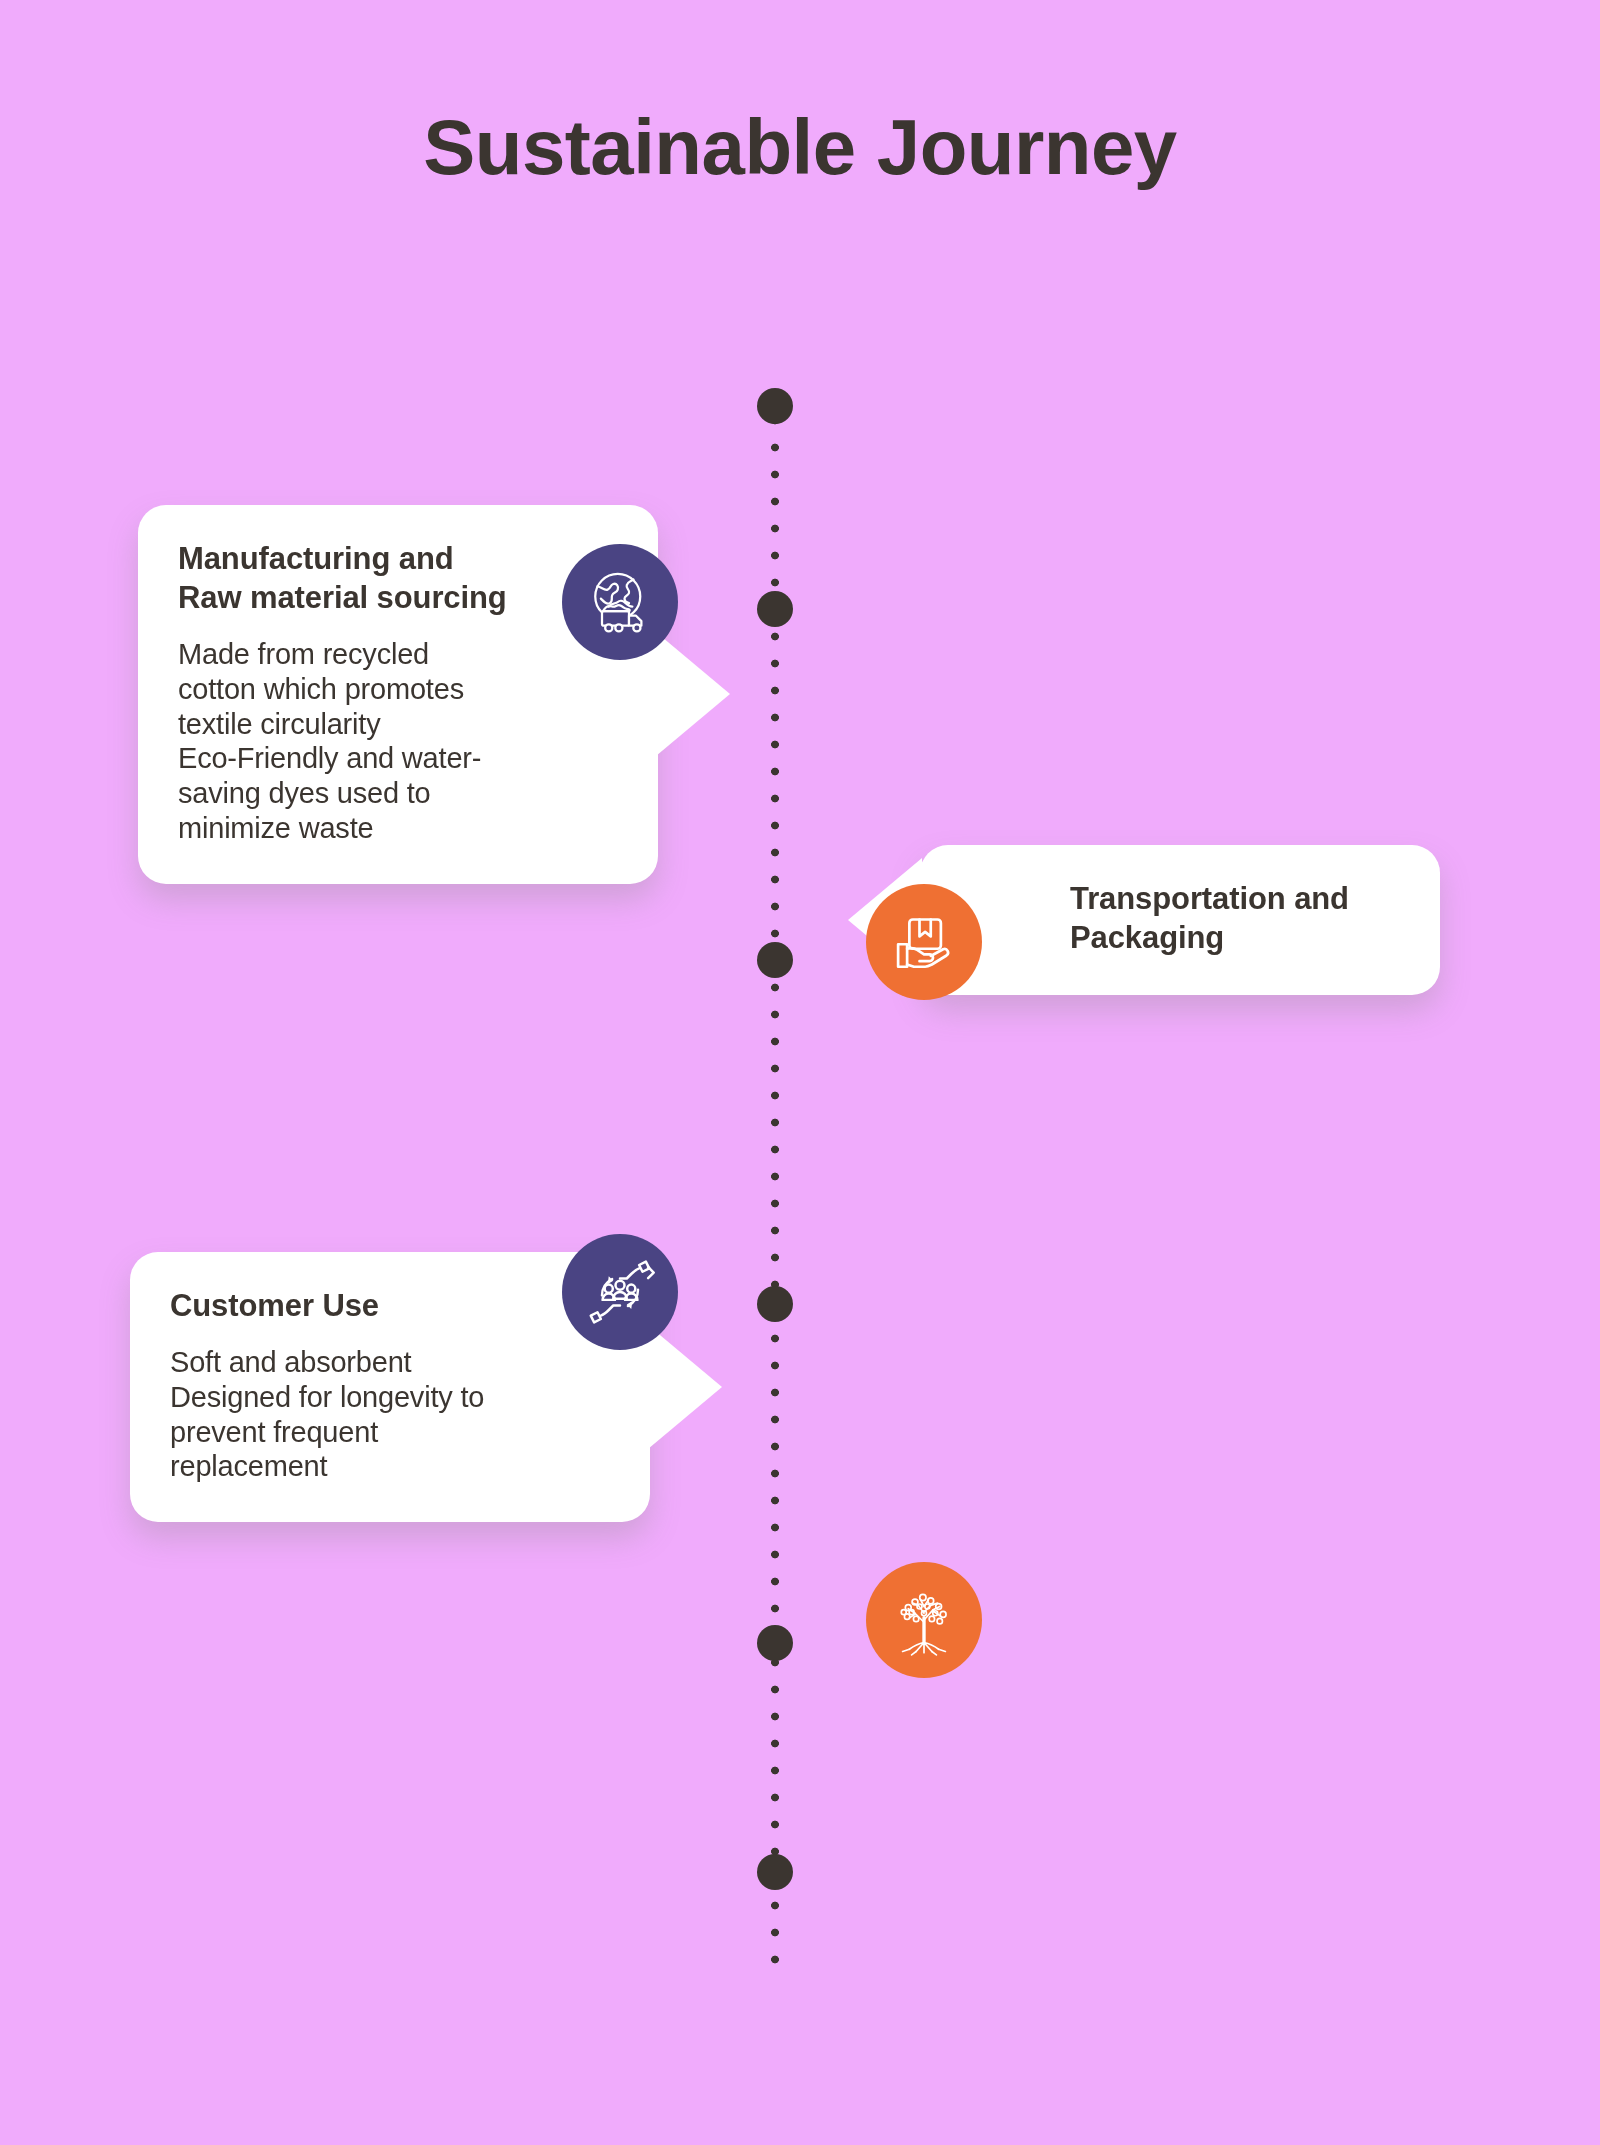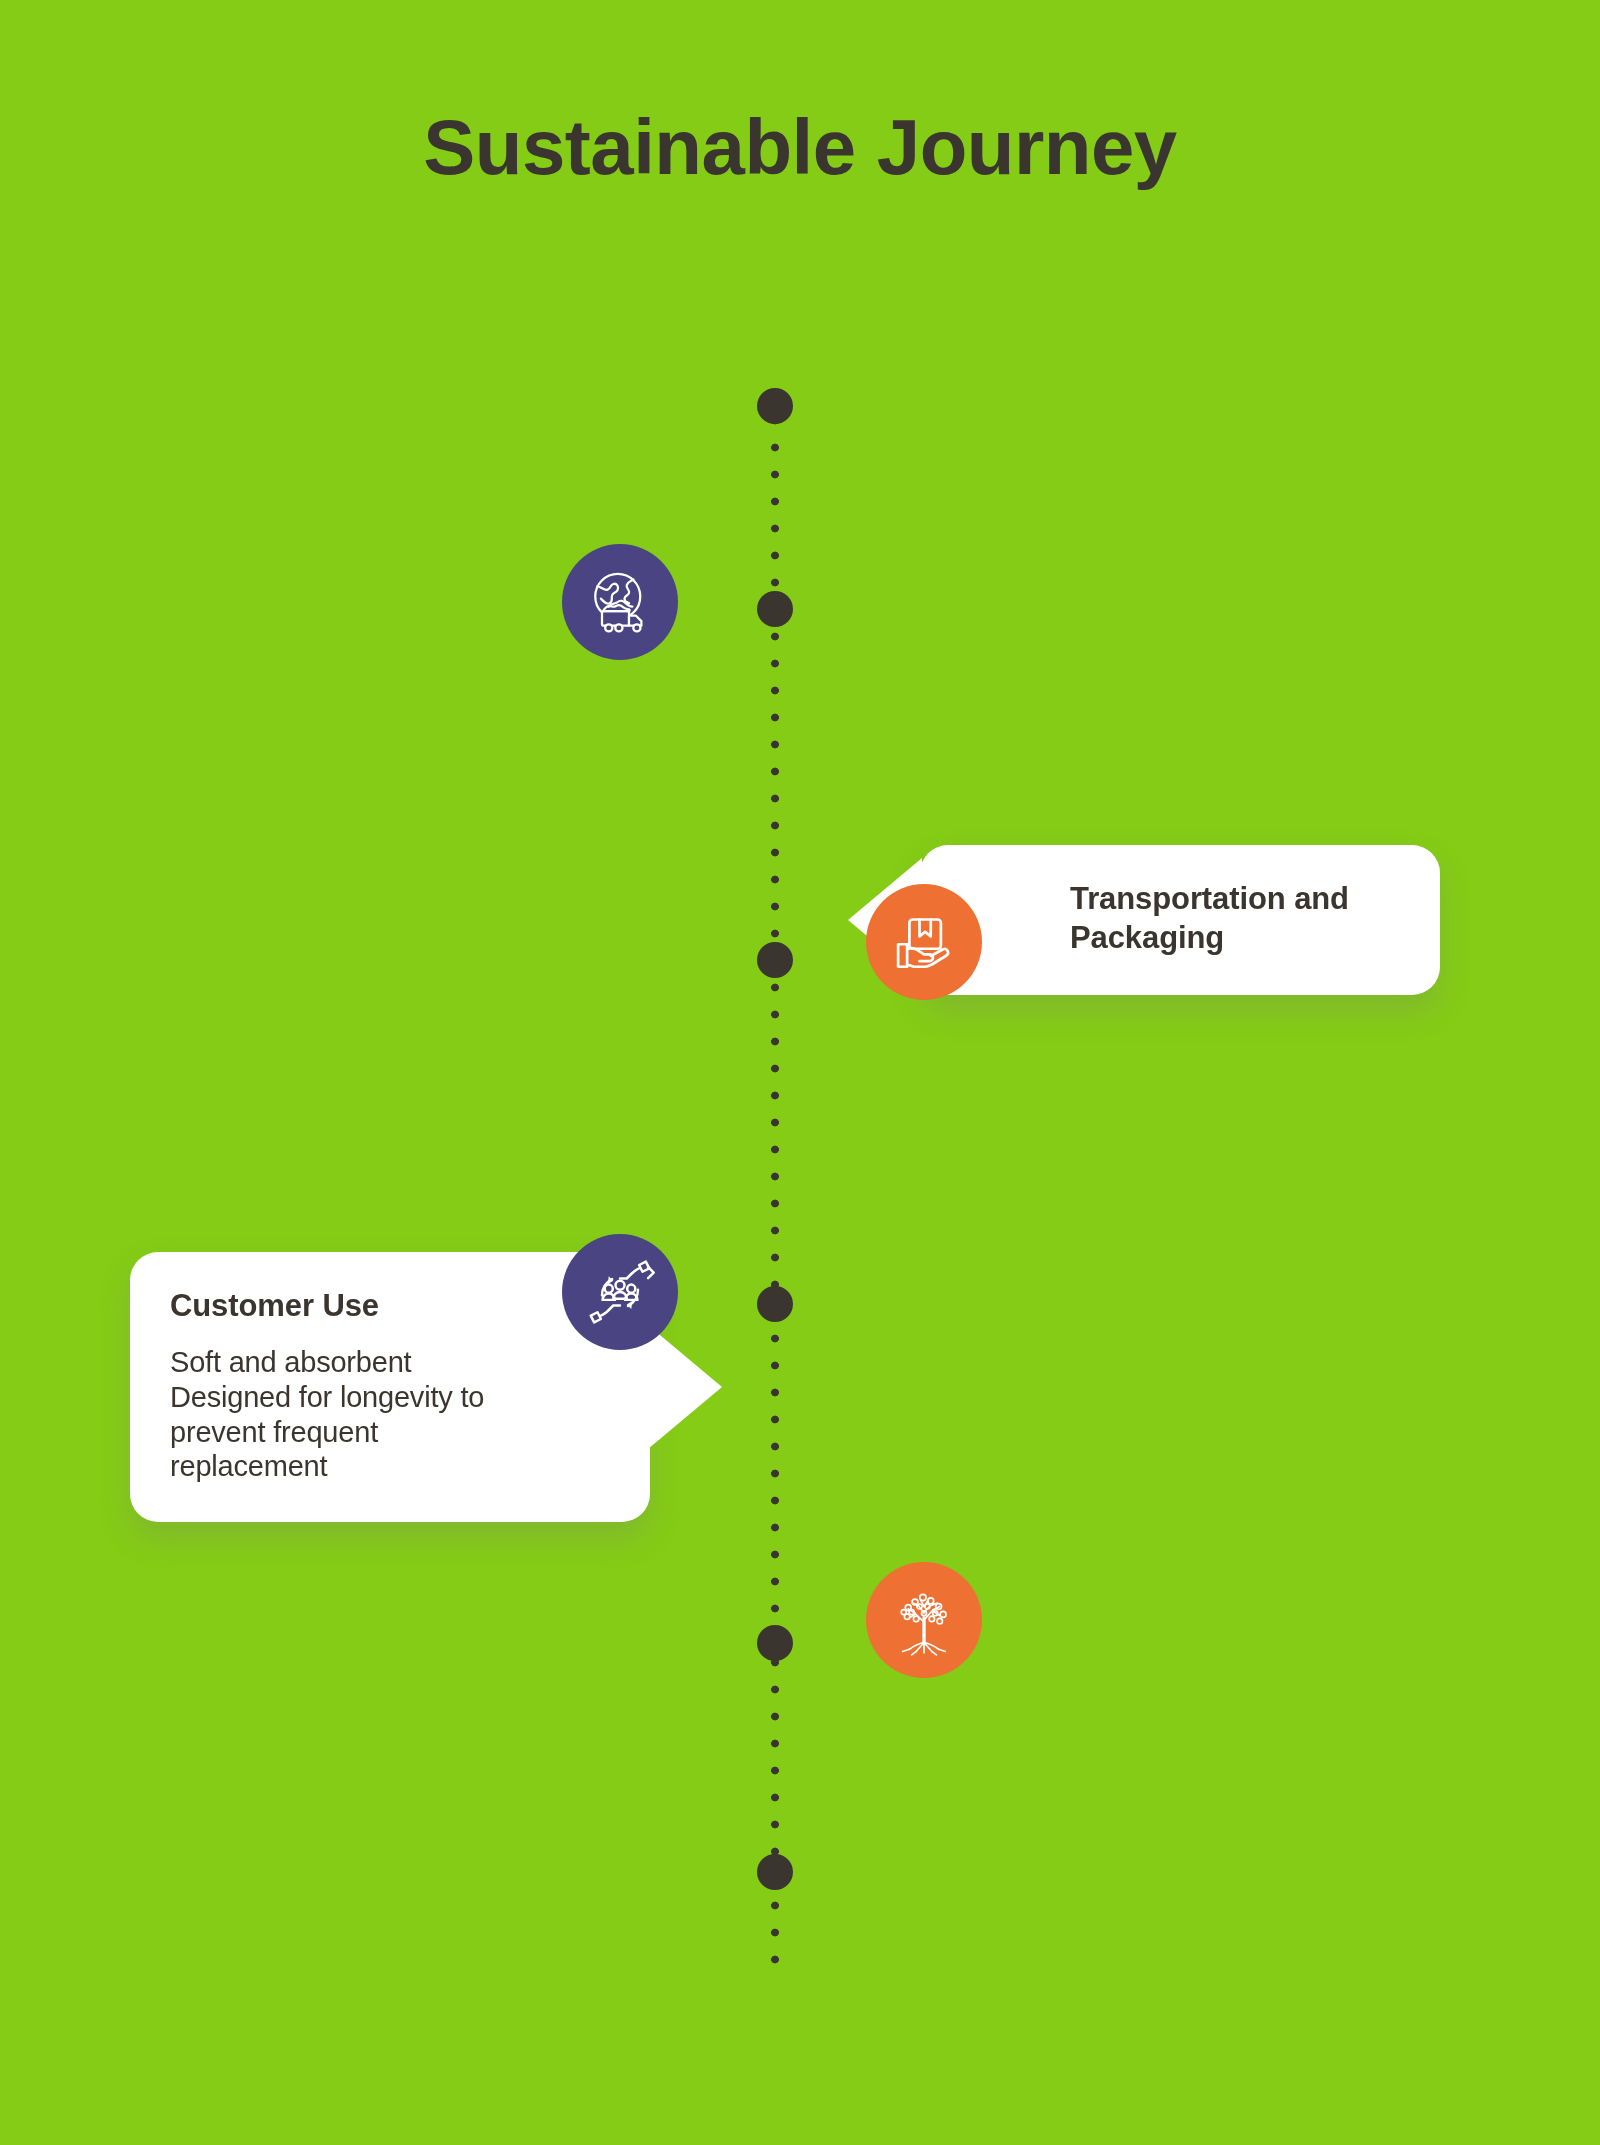--- a/index.html
+++ b/index.html
@@ -9,21 +9,21 @@
     height: 2145px;
     background: #e6eee1;
     font-family: "Liberation Sans", sans-serif;
     overflow: hidden;
   }
 
   #page {
     position: relative;
     width: 1600px;
     height: 2145px;
-    background: #84cc16;
+    background: #f0abfc;
   }
 
   
   .title {
     position: absolute;
     top: 108px;
     left: 0;
     width: 1600px;
     text-align: center;
     font-size: 78px;
@@ -156,20 +156,26 @@
   <div class="timeline">
     <div class="tl-dotline"></div>
     <div class="tl-node" id="node-0"></div>
     <div class="tl-node" id="node-1"></div>
     <div class="tl-node" id="node-2"></div>
     <div class="tl-node" id="node-3"></div>
     <div class="tl-node" id="node-4"></div>
     <div class="tl-node" id="node-5"></div>
   </div>
 
+  <div class="card left" id="card-1">
+    <div class="card-inner">
+      <h2>Manufacturing and Raw material sourcing</h2>
+      <p>Made from recycled cotton which promotes textile circularity<br>Eco-Friendly and water-saving dyes used to minimize waste</p>
+    </div>
+  </div>
 
   <div class="card right" id="card-2">
     <div class="card-inner">
       <h2>Transportation and Packaging</h2>
     </div>
   </div>
 
   <div class="card left" id="card-3">
     <div class="card-inner">
       <h2>Customer Use</h2>

